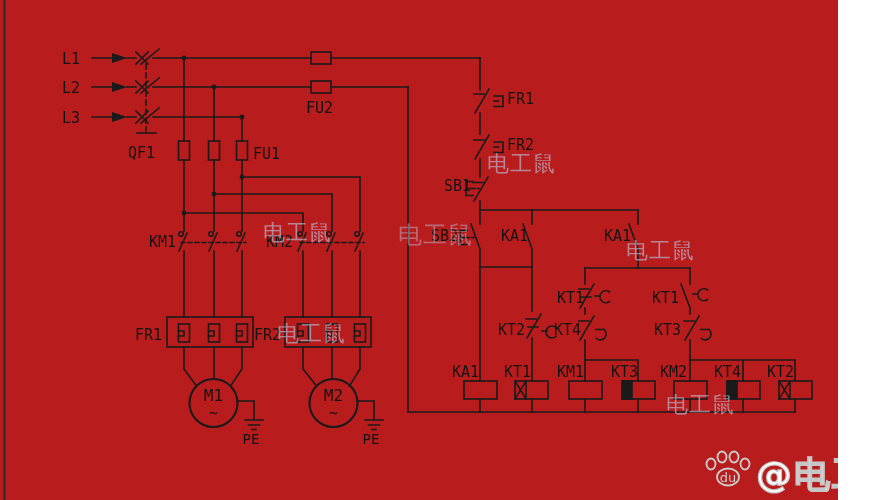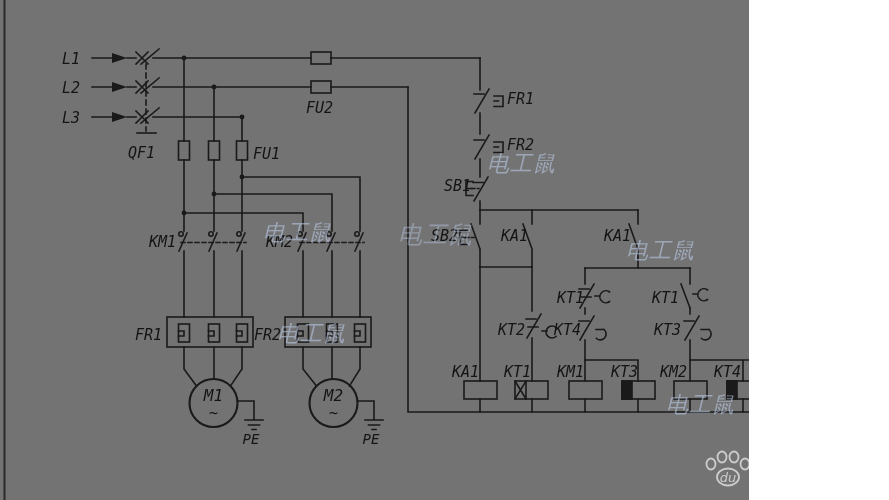--- a/index.html
+++ b/index.html
@@ -1,17 +1,17 @@
 <!DOCTYPE html>
 <html><head>
 <meta charset="utf-8">
 <style>
   html,body{margin:0;padding:0;background:#ffffff;}
-  .stage{position:relative;width:749px;height:500px;background:#737373;overflow:hidden;
-         font-family:"DejaVu Sans Mono","Liberation Mono",monospace;font-style:italic;}
+  .stage{position:relative;width:838px;height:500px;background:#b91c1c;overflow:hidden;
+         font-family:"DejaVu Sans Mono","Liberation Mono",monospace;}
   svg{display:block;}
   text{font-family:"DejaVu Sans Mono","Liberation Mono",monospace;fill:#141414;}
   .lbl{font-size:15px;}
   .lbl-lg{font-size:16px;}
   .lbl-sm{font-size:14px;}
   .wm{font-family:"DejaVu Sans",sans-serif;font-size:22px;fill:#b9c9e4;opacity:.6;letter-spacing:1px;}
   .wm-lg{font-size:24px;opacity:.45;}
   .badge-txt{font-family:"DejaVu Sans",sans-serif;font-size:36px;font-weight:bold;
              fill:#ffffff;stroke:#c6c6c6;stroke-width:1.2px;letter-spacing:2px;}
   .badge-du{font-family:"DejaVu Sans",sans-serif;font-size:13px;fill:#cccccc;stroke:none;}

